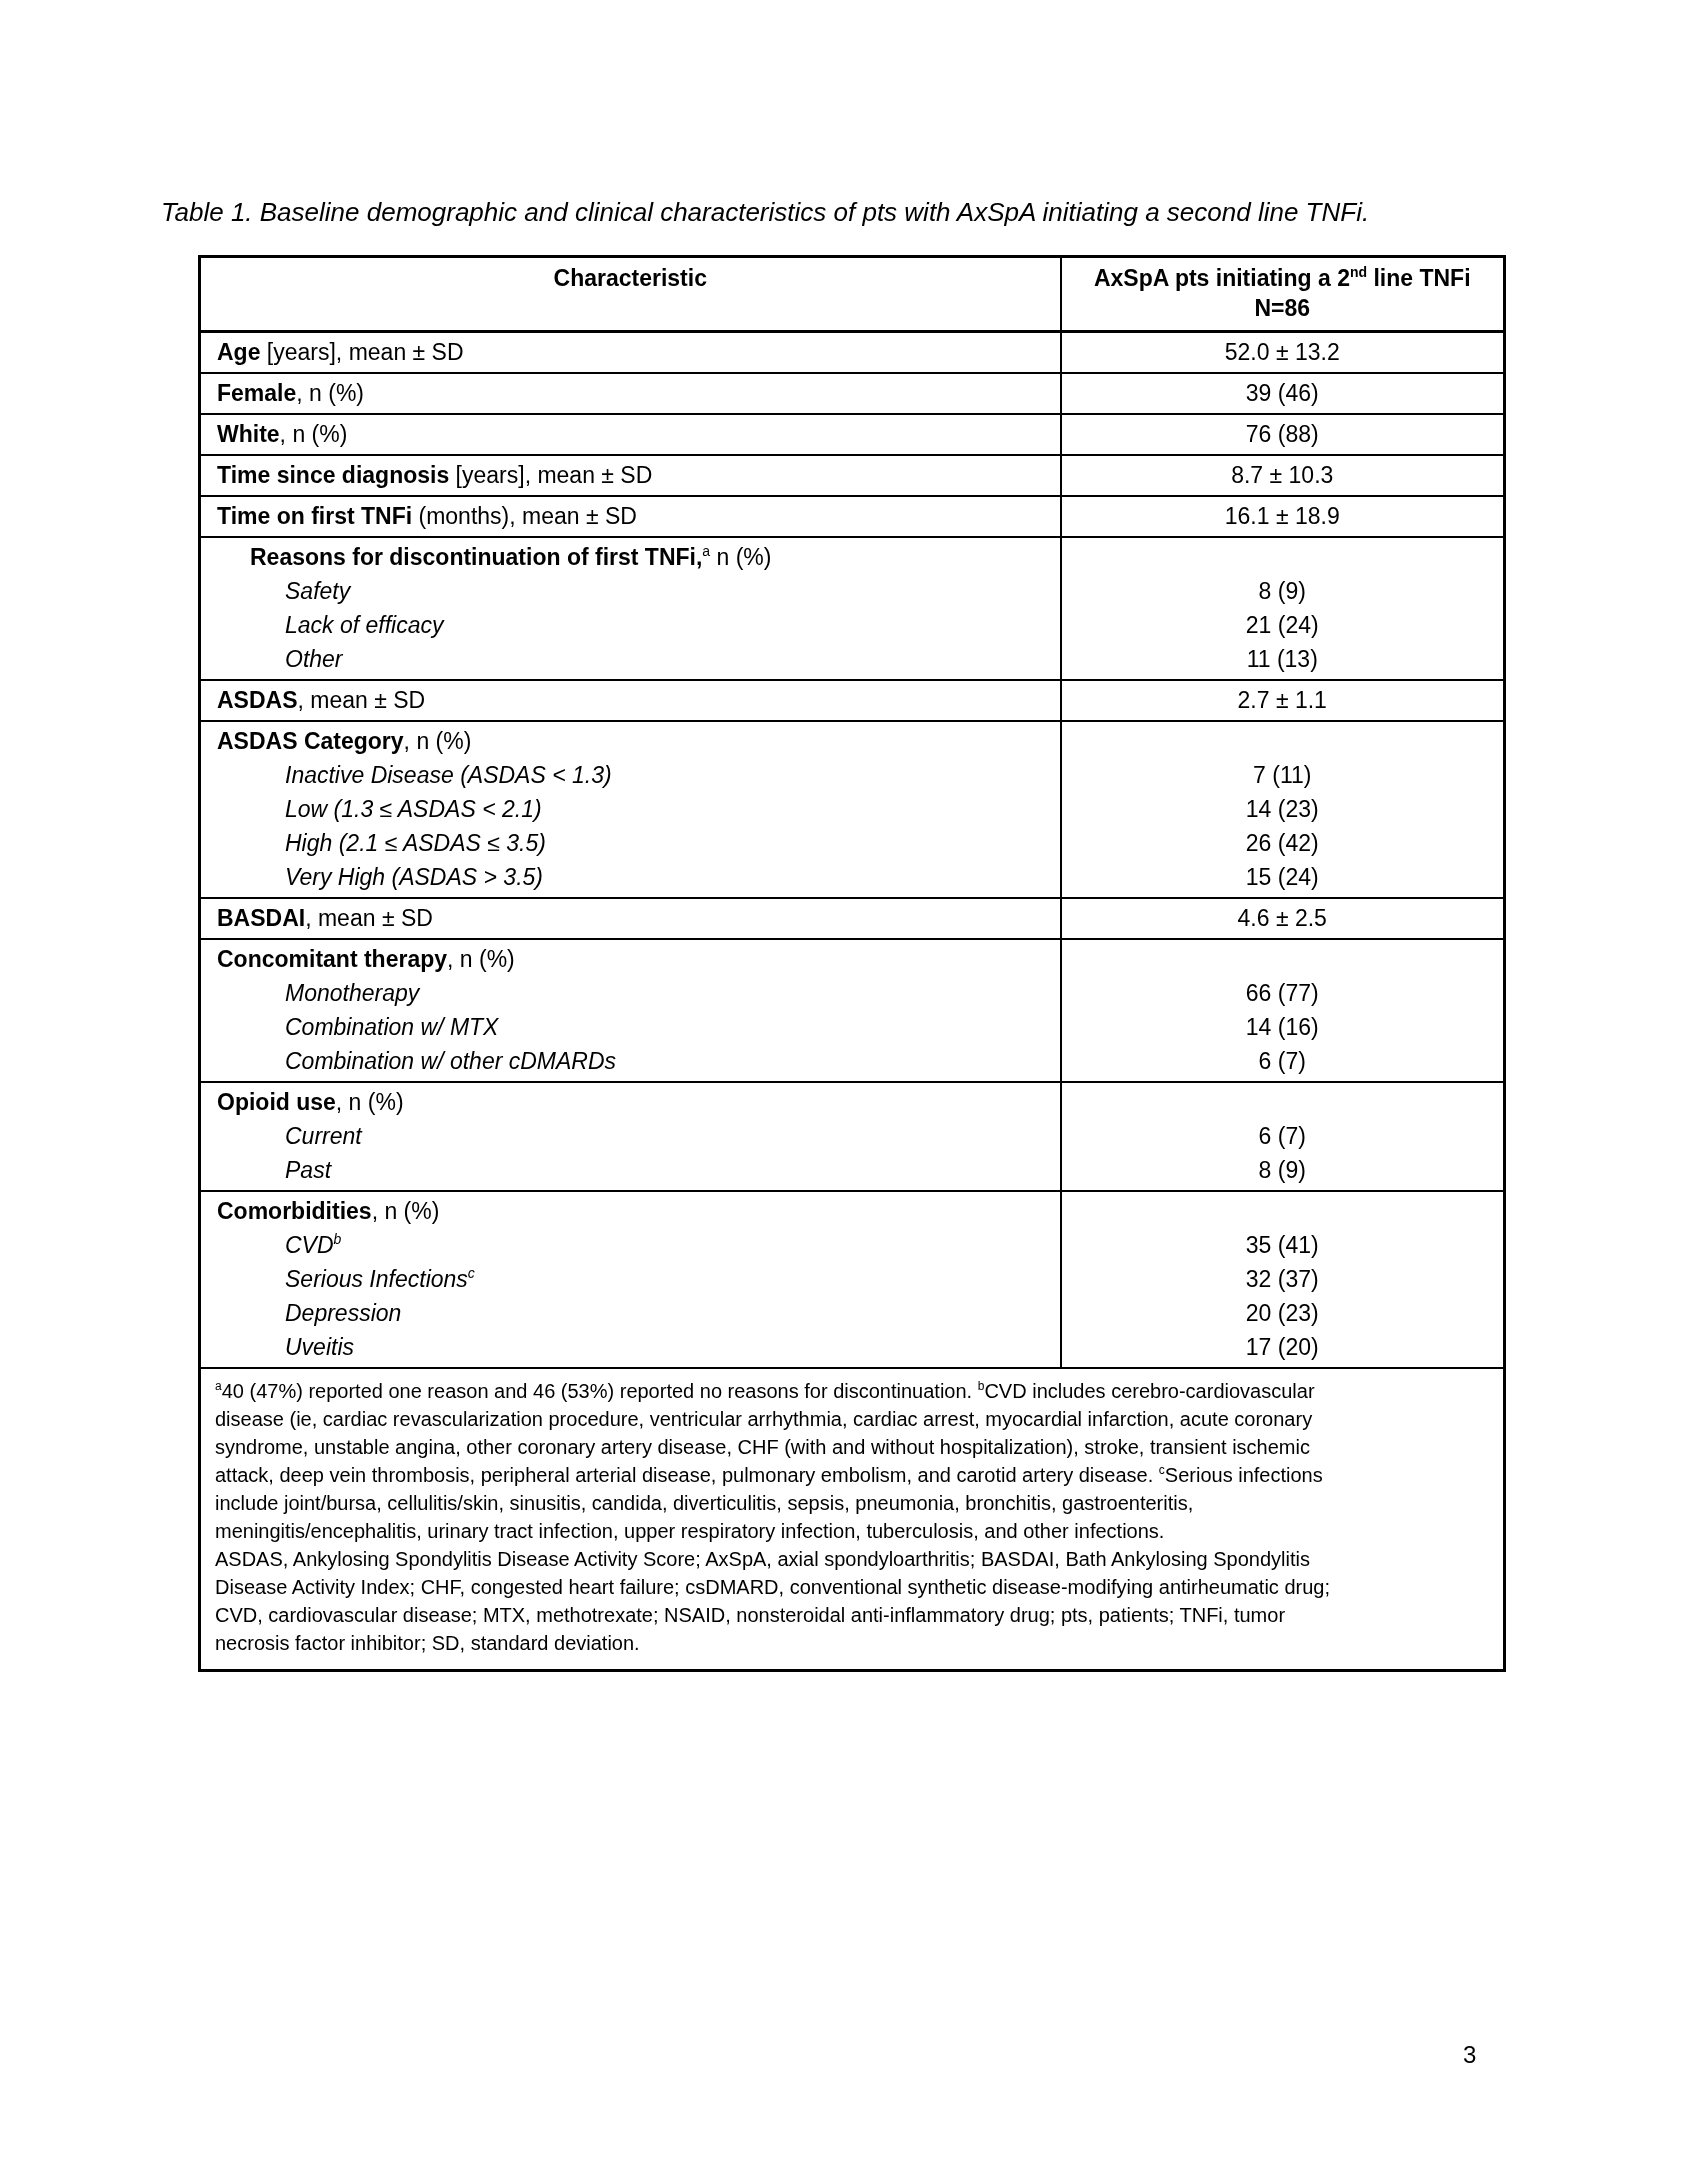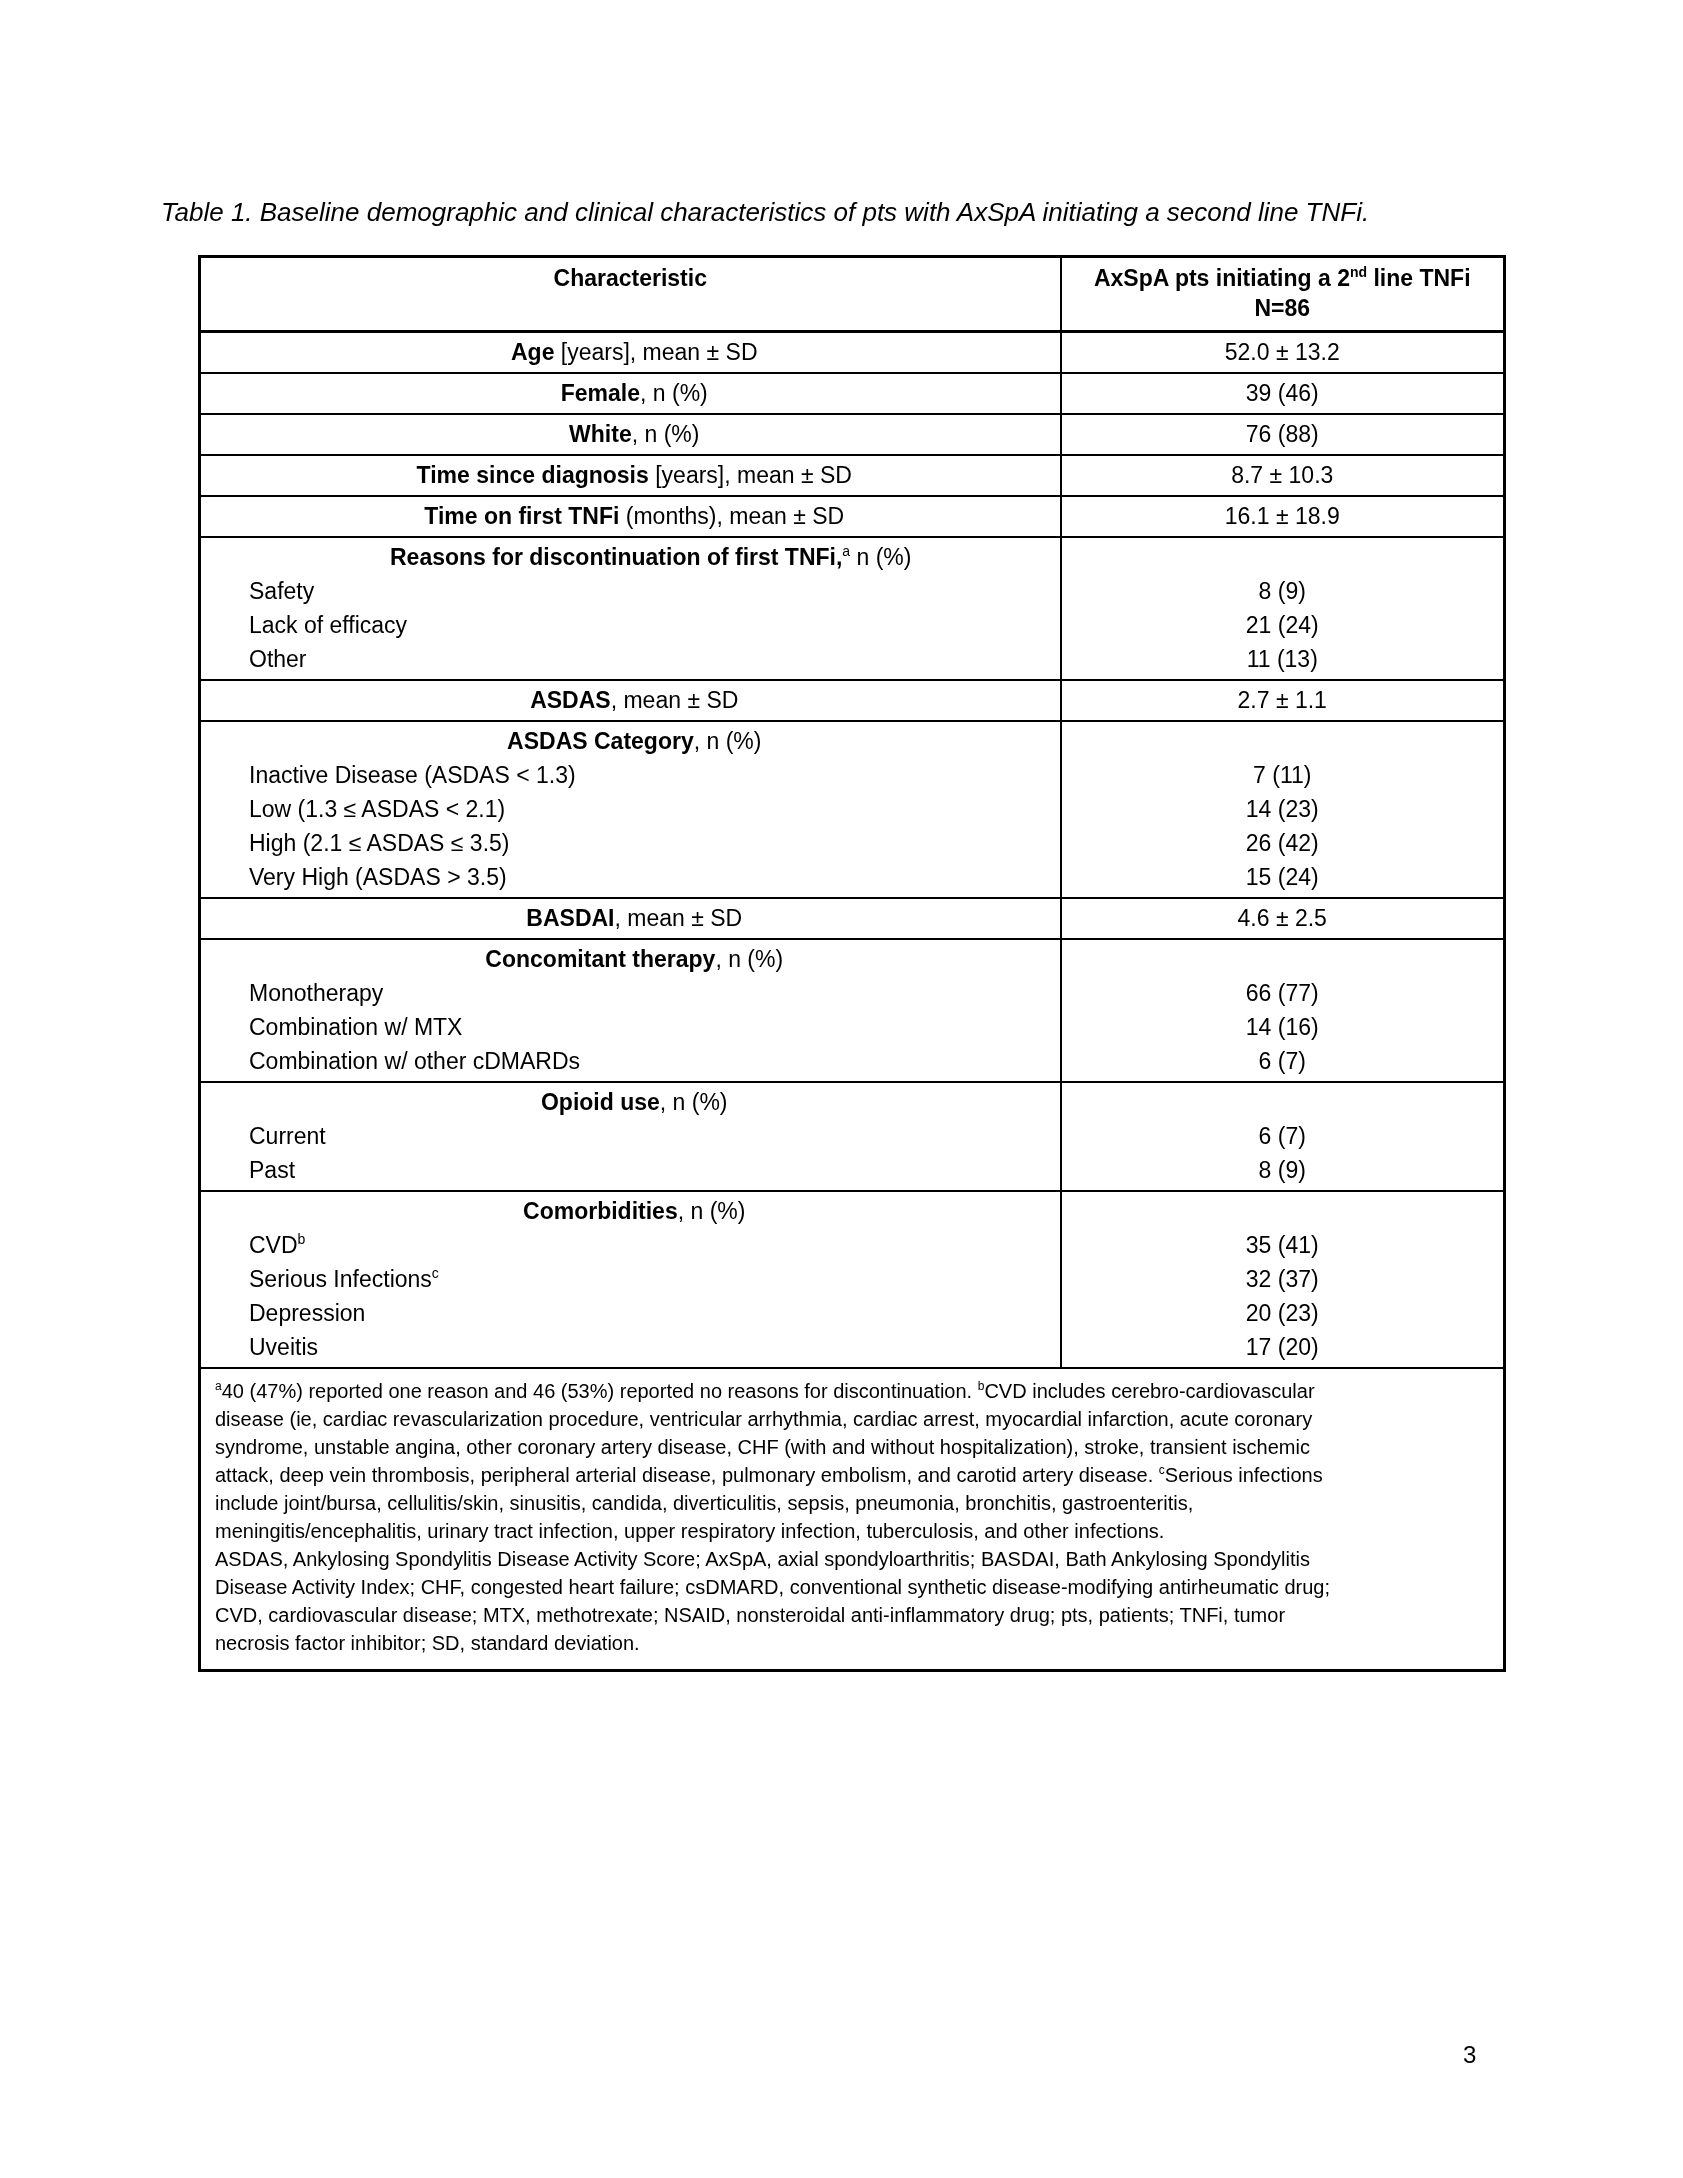--- a/index.html
+++ b/index.html
@@ -30,23 +30,23 @@
   .char-table thead th{
     border-bottom:3px solid #000;
     font-weight:bold;font-size:23px;line-height:30px;
     text-align:center;
     padding:5px 4px 7px 4px;
   }
   .hdr-line{line-height:30px;}
   td.c1{padding:2px 8px 3px 0;}
   td.c2{text-align:center;padding:2px 4px 3px 4px;}
   .line{font-size:23px;line-height:34px;white-space:nowrap;overflow:hidden;}
-  .label-line{padding-left:16px;text-align:center;}
+  .label-line{padding-left:16px;}
   .indent-label{padding-left:27px;margin-left:22px;}
-  .sub-line{padding-left:48px;}
+  .sub-line{padding-left:84px;font-style:italic;}
   .char-table b{font-weight:bold;}
   .char-table sup, .caption sup{font-size:14px;line-height:0;vertical-align:super;}
   td.footnote{
     padding:8px 12px 12px 14px;
     margin-top:24px;
   }
   .fn-line{font-size:20px;line-height:28px;white-space:nowrap;overflow:hidden;}
   .fn-line sup{font-size:12px;line-height:0;vertical-align:super;}
   .page-number{
     position:absolute;left:1463px;top:2041px;

